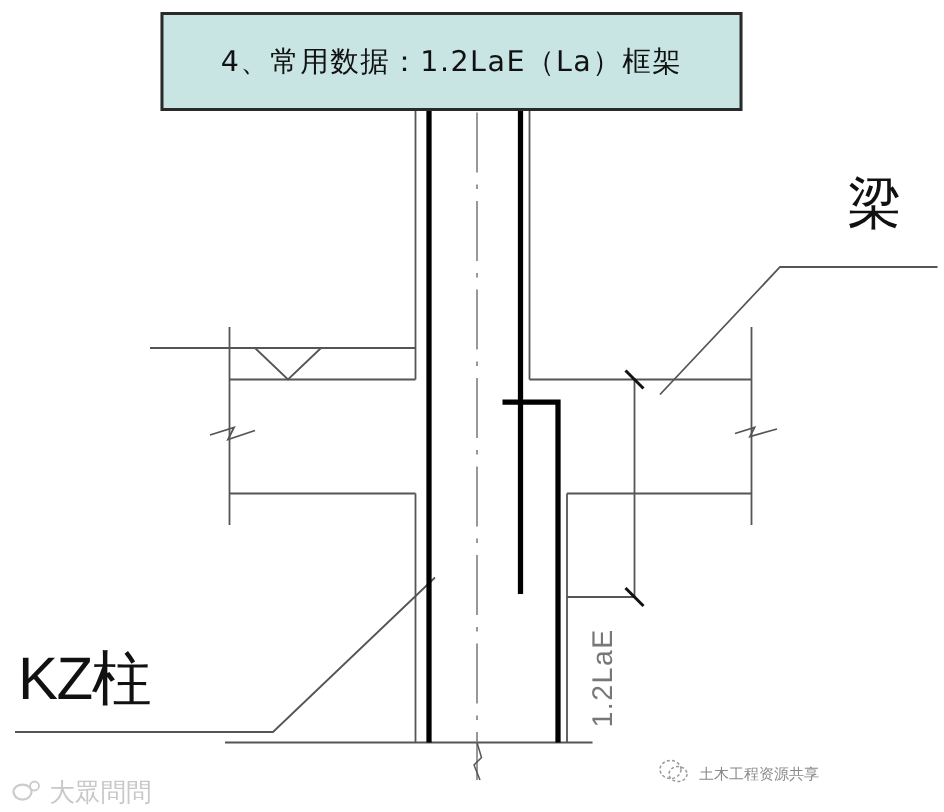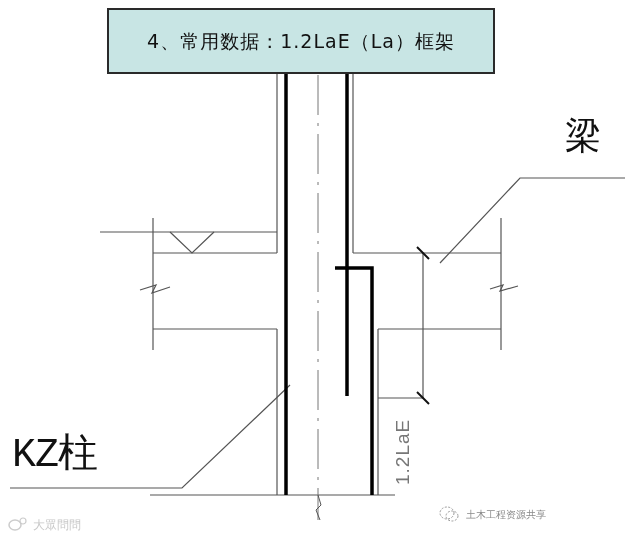--- a/index.html
+++ b/index.html
@@ -5,26 +5,26 @@
     html, body { margin: 0; padding: 0; background: #ffffff; }
     body { width: 629px; height: 541px; position: relative; overflow: hidden; font-family: "DejaVu Sans", sans-serif; }
     .canvas { position: absolute; left: 0; top: 0; width: 629px; height: 541px; }
     .title-box {
       position: absolute; left: 107px; top: 8px; width: 388px; height: 66px;
       background: #c8e5e4; border: 2px solid #2a2a2a; box-sizing: border-box;
       display: flex; flex-direction: column; justify-content: center; align-items: center;
       color: #111; font-size: 19px; line-height: 26px; letter-spacing: 1px;
     }
     .label-beam { position: absolute; left: 565px; top: 112px; font-family: "DejaVu Serif", serif; font-size: 36px; color: #111; }
-    .label-kz { position: absolute; left: 12px; top: 425px; font-family: Liberation Mono, monospace; font-size: 40px; color: #111; letter-spacing: -1px; }
+    .label-kz { position: absolute; left: 12px; top: 425px; font-family: Liberation Sans, sans-serif; font-size: 40px; color: #111; letter-spacing: -1px; }
     .dim-text {
       position: absolute; left: 392px; top: 485px; transform-origin: 0 0; transform: rotate(-90deg);
       font-family: "Liberation Sans", sans-serif; font-size: 19px; color: #777; letter-spacing: 1px; white-space: nowrap;
     }
-    .wm-left { position: absolute; left: 8px; top: 517px; font-size: 12px; color: #c8c8c8; display: flex; align-items: center; gap: 3px; }
+    .wm-left { position: absolute; left: 8px; top: 517px; font-size: 17px; color: #c8c8c8; display: flex; align-items: center; gap: 3px; }
     .wm-right { position: absolute; left: 438px; top: 505px; font-size: 10px; color: #8a8a8a; display: flex; align-items: center; gap: 6px; }
     .wm-icon { display: inline-block; }
   </style>
 </head>
 <body>
 
 <div class="canvas">
   <svg width="629" height="541" viewBox="0 0 629 541" xmlns="http://www.w3.org/2000/svg">
     <g stroke="#555" stroke-width="1.2" fill="none">
 

